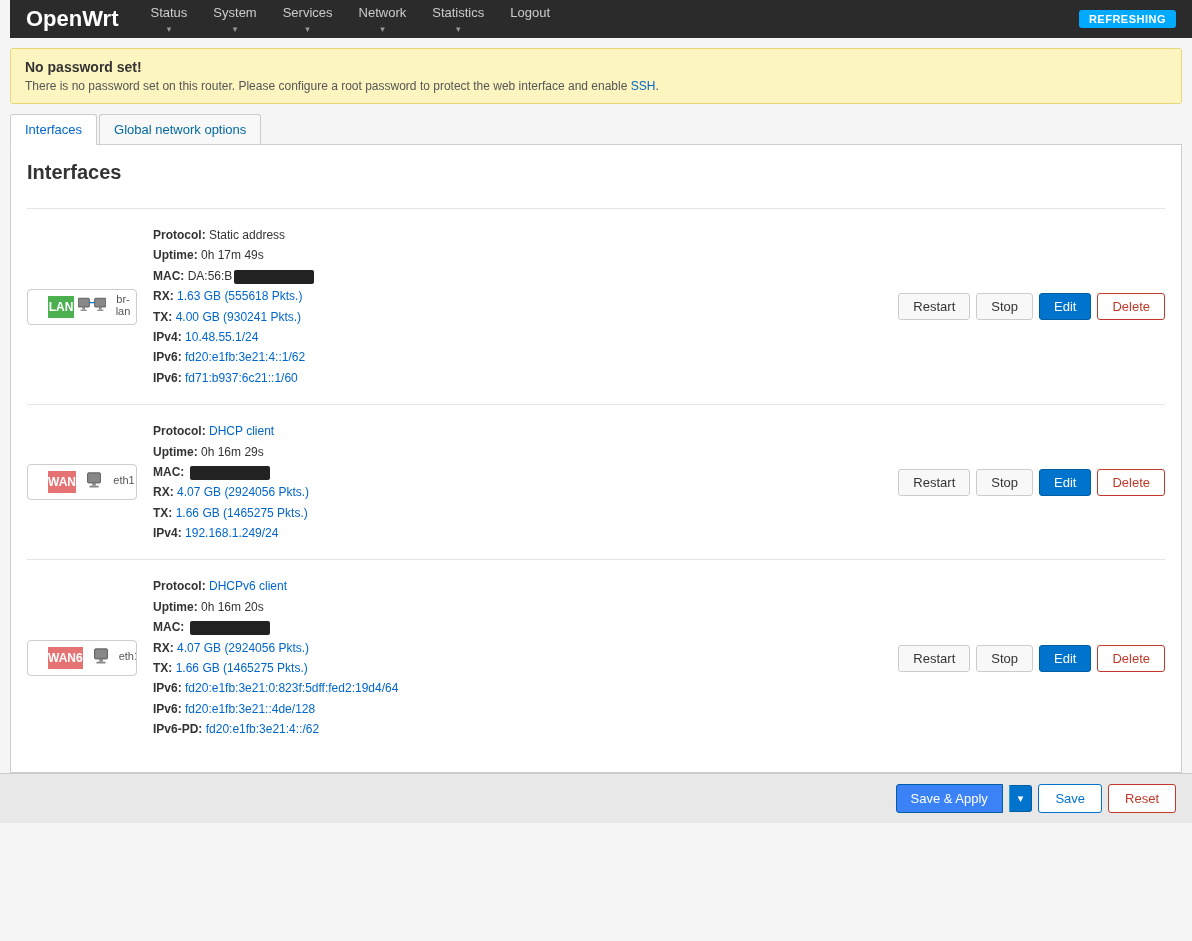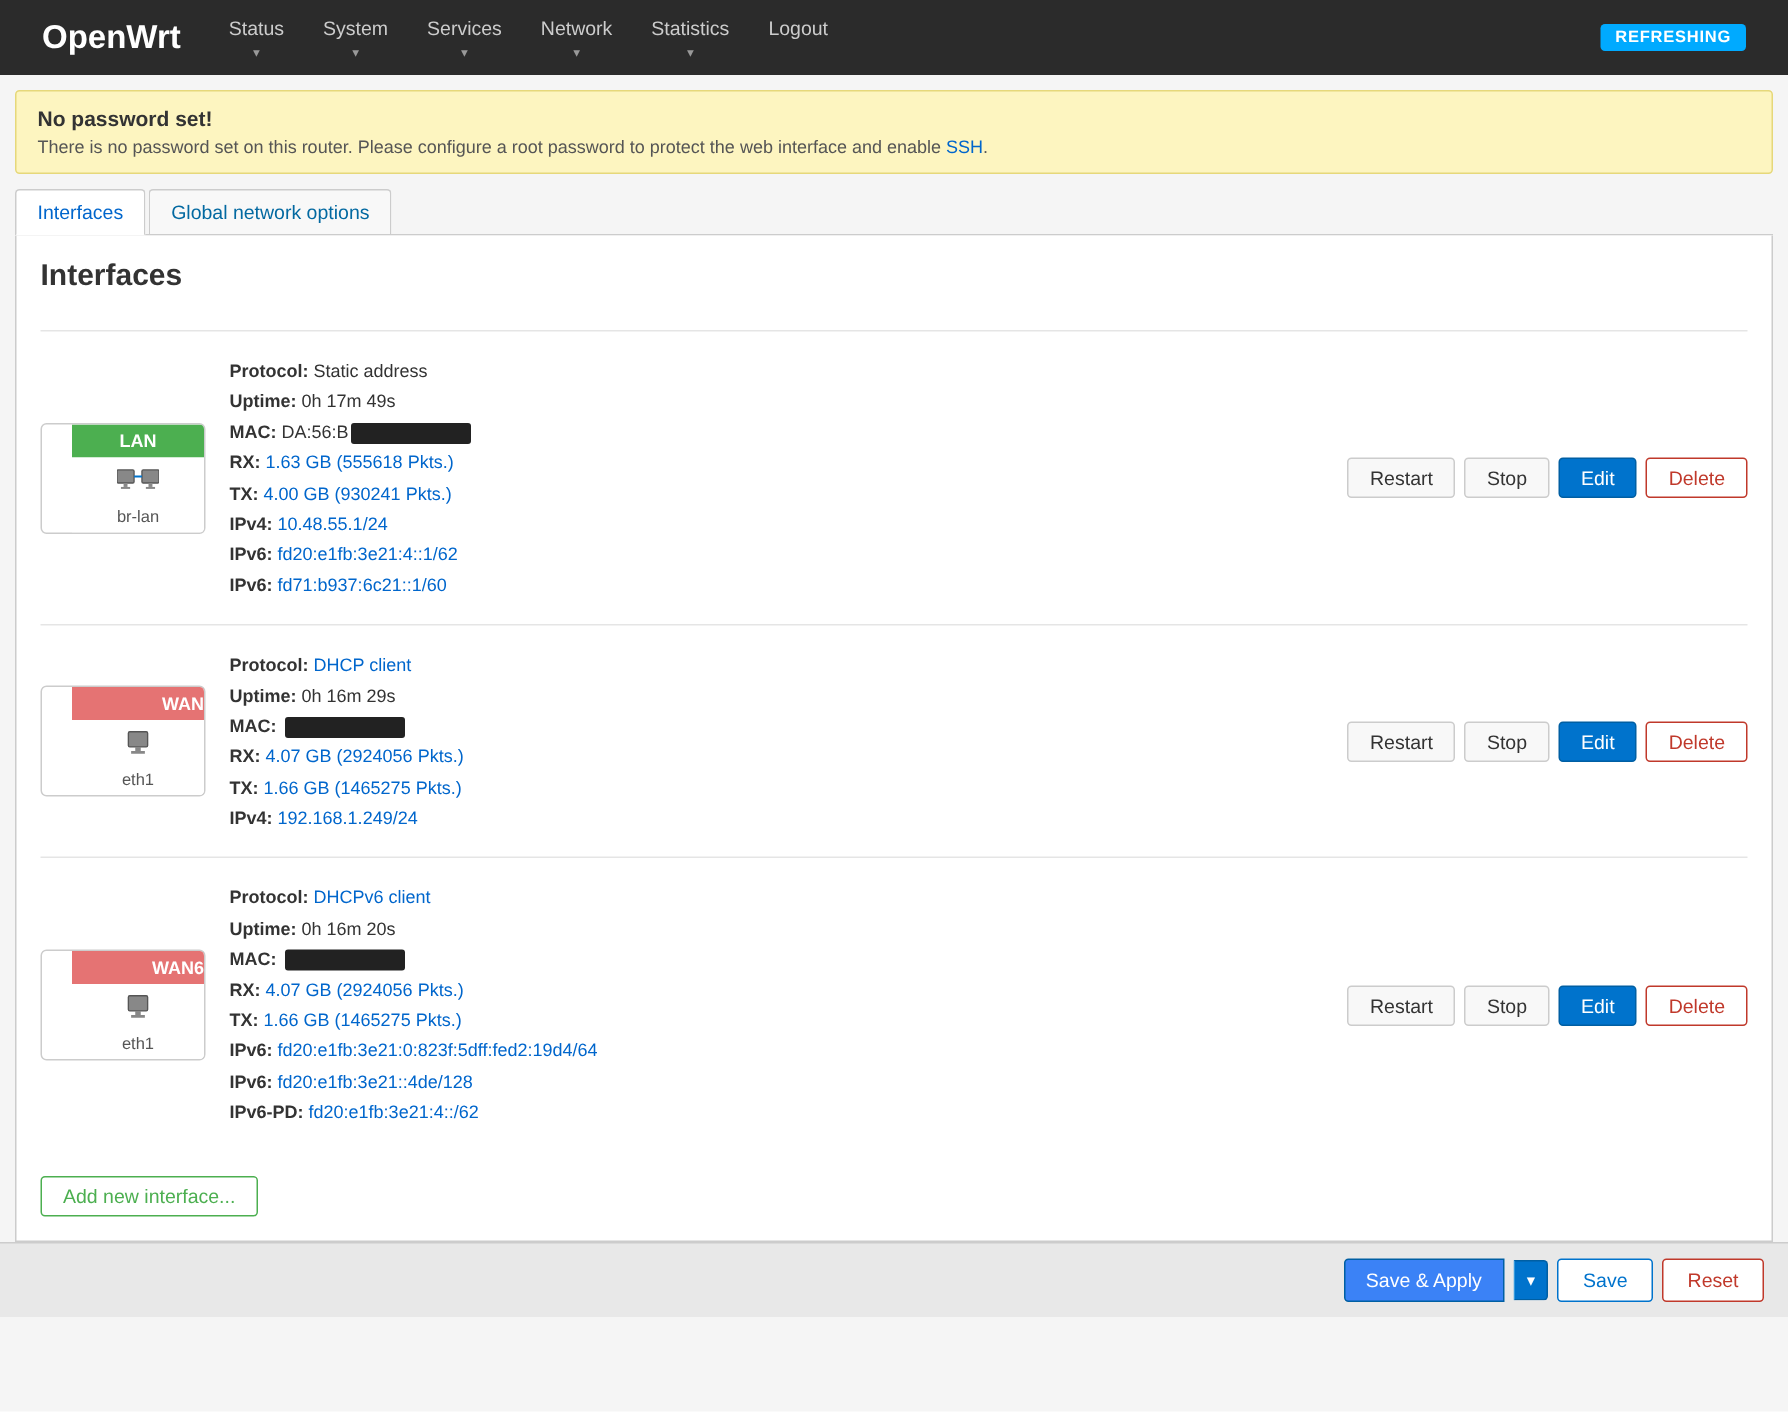--- a/index.html
+++ b/index.html
@@ -3,22 +3,23 @@
   <meta charset="utf-8">
   <style>
     * { box-sizing: border-box; margin: 0; padding: 0; }
     body { font-family: Arial, Helvetica, sans-serif; font-size: 13px; background: #f5f5f5; color: #333; }
 
     
     .navbar {
       background: #2b2b2b;
       display: flex;
       align-items: center;
-      padding: 0 28px;
-      height: 50px;
+      padding: 0 16px;
+      height: 38px;
+      margin-left: 10px;
     }
     .navbar-brand {
       color: #fff;
       font-size: 22px;
       font-weight: bold;
       margin-right: 20px;
       text-decoration: none;
     }
     .nav-items {
       display: flex;
@@ -132,21 +133,21 @@
       padding: 16px 0;
       border-top: 1px solid #e5e5e5;
       gap: 16px;
     }
 
     
     .iface-card {
       width: 110px;
       min-width: 110px;
       display: flex;
-      flex-direction: column;
+      flex-direction: row;
       align-items: center;
       border: 1px solid #ccc;
       border-radius: 4px;
       overflow: hidden;
       padding-left: 20px;
     }
     .iface-name {
       width: 100%;
       text-align: center;
       padding: 4px 0;
@@ -458,23 +459,20 @@
     </div>
 
     <div class="iface-actions">
       <button class="btn btn-default">Restart</button>
       <button class="btn btn-default">Stop</button>
       <button class="btn btn-primary">Edit</button>
       <button class="btn btn-danger">Delete</button>
     </div>
   </div>
 
-  <div>
-    <button class="add-iface-btn">Add new interface...</button>
-  </div>
 </div>
 
 <div class="footer">
   <button class="btn-save-apply">Save &amp; Apply</button>
   <button class="btn-save-apply-arrow">▾</button>
   <button class="btn-save">Save</button>
   <button class="btn-reset">Reset</button>
 </div>
 
 </body></html>

